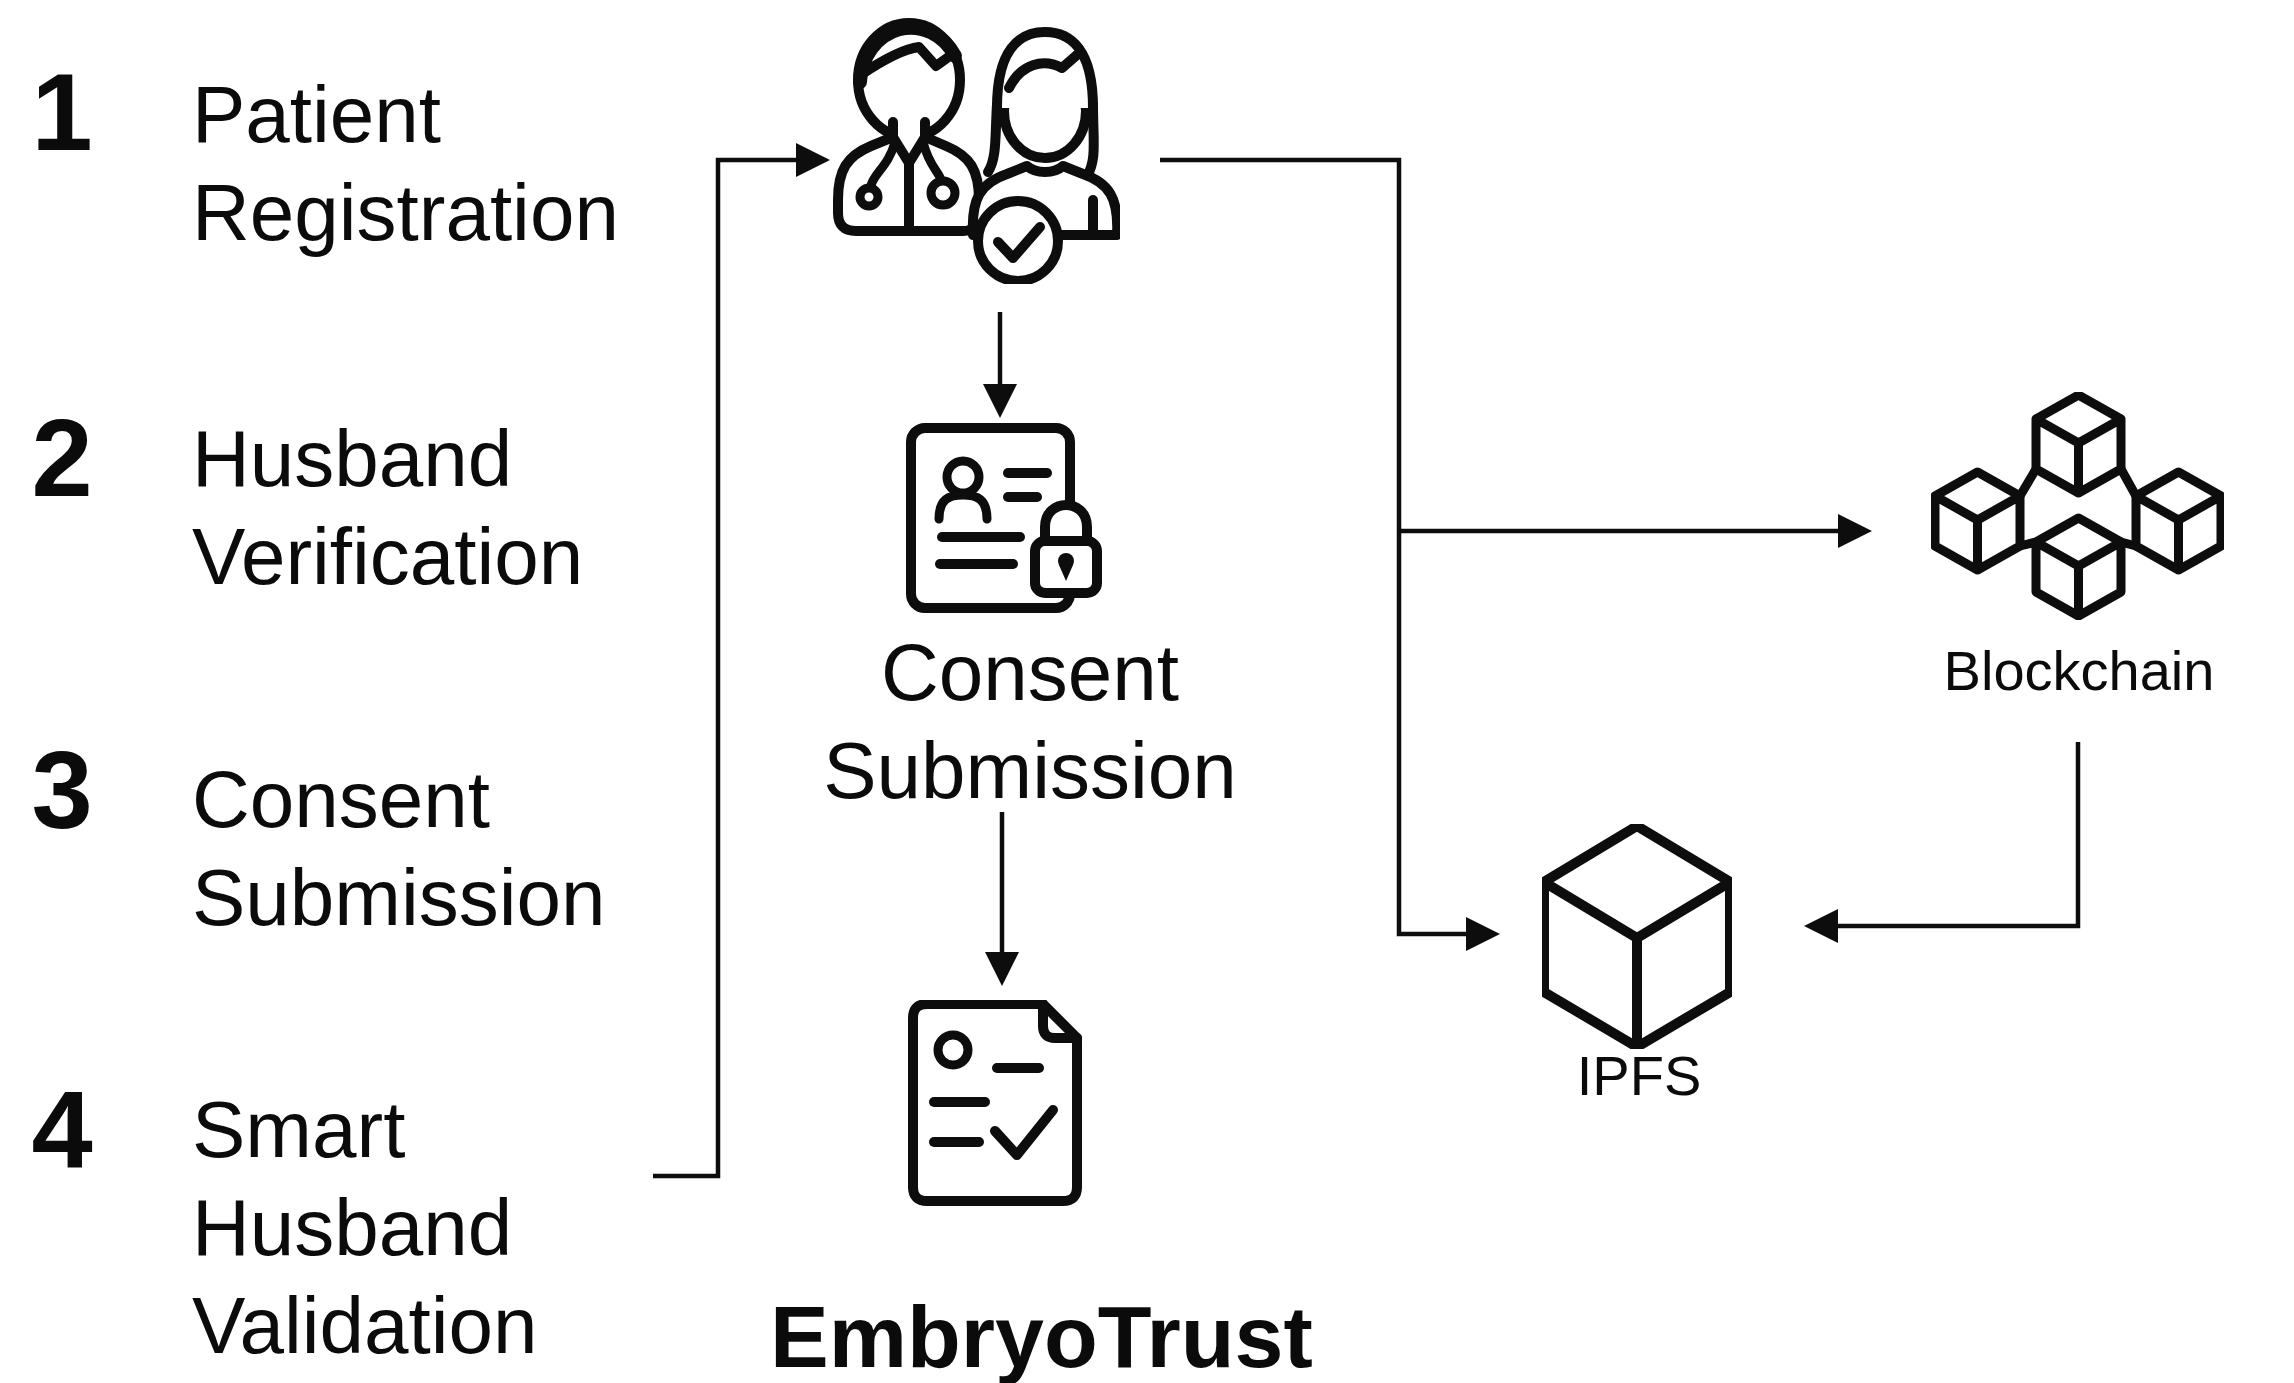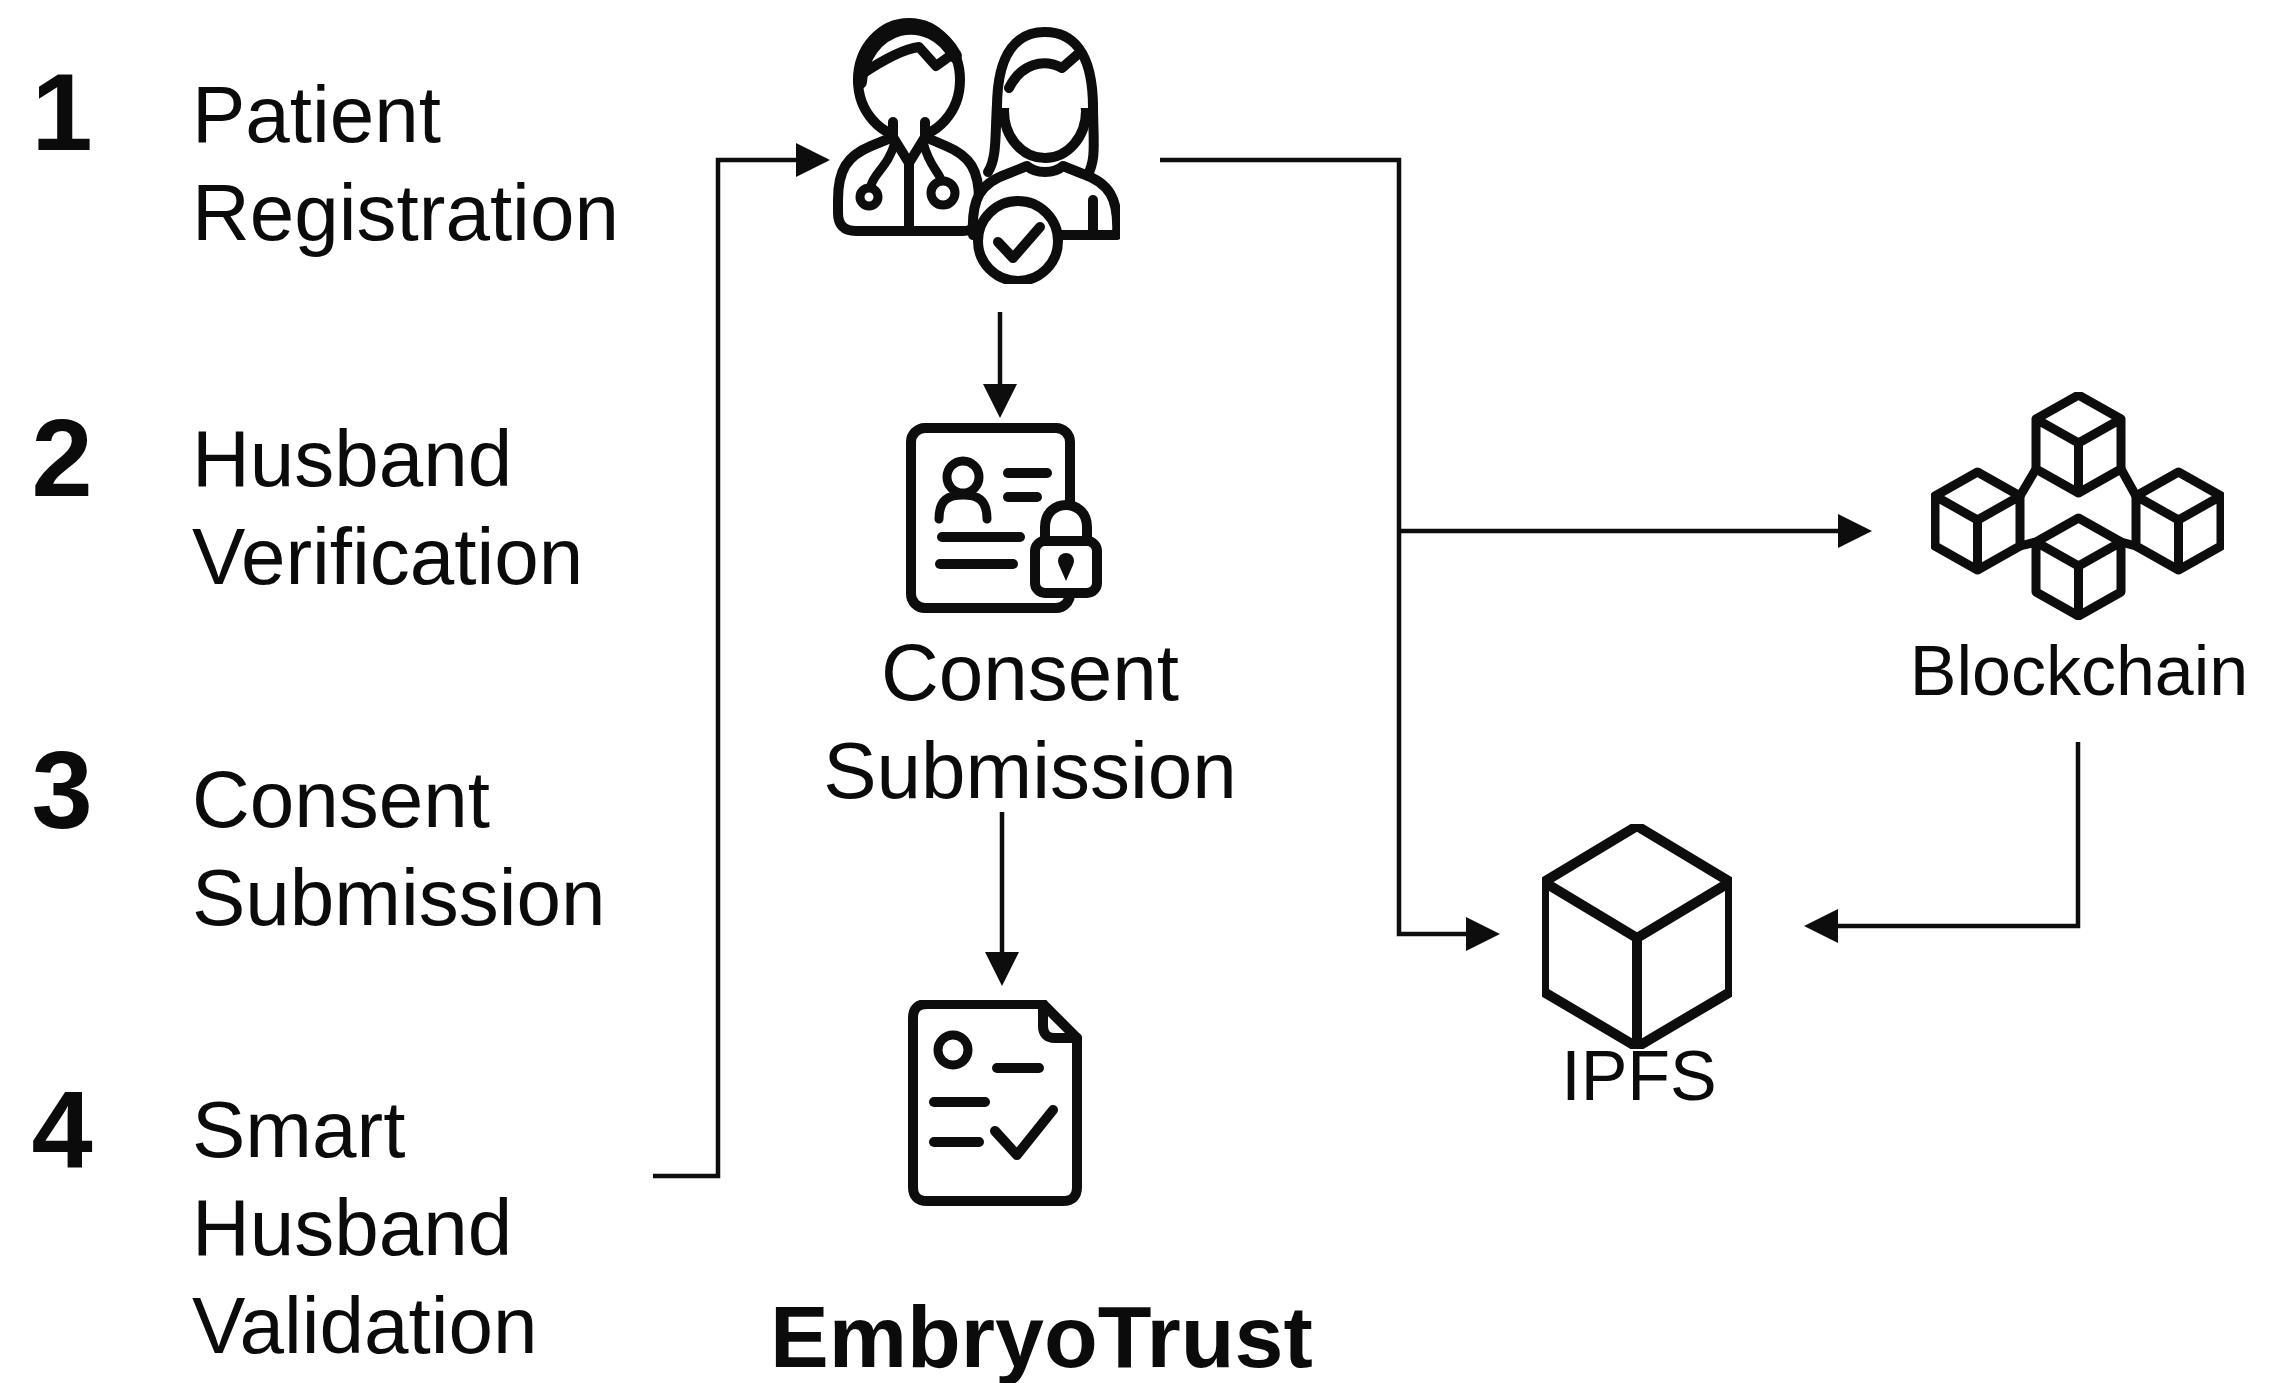--- a/index.html
+++ b/index.html
@@ -17,21 +17,21 @@
     font-size:110px;font-weight:700;line-height:1;
     text-align:center;color:#0b0b0b;
   }
   .step-label{
     position:absolute;left:192px;width:540px;
     font-size:80px;font-weight:400;line-height:98px;
     white-space:pre-line;color:#0b0b0b;
   }
   .node-label{
     position:absolute;text-align:center;
-    font-size:70px;font-weight:400;line-height:98px;
+    font-size:56px;font-weight:400;line-height:98px;
     white-space:pre-line;color:#0b0b0b;
   }
   .consent-label{font-size:80px;}
   .app-label{font-weight:700;font-size:88px;}
   svg{display:block;}
   .stroke{fill:none;stroke:#0d0d0d;stroke-linecap:round;stroke-linejoin:round;}
   .whitefill{fill:#ffffff;stroke:#0d0d0d;stroke-linecap:round;stroke-linejoin:round;}
   .solid{fill:#0d0d0d;stroke:none;}
   .connector{fill:none;stroke:#0d0d0d;stroke-width:4.5;stroke-linecap:butt;stroke-linejoin:miter;}
 </style>

